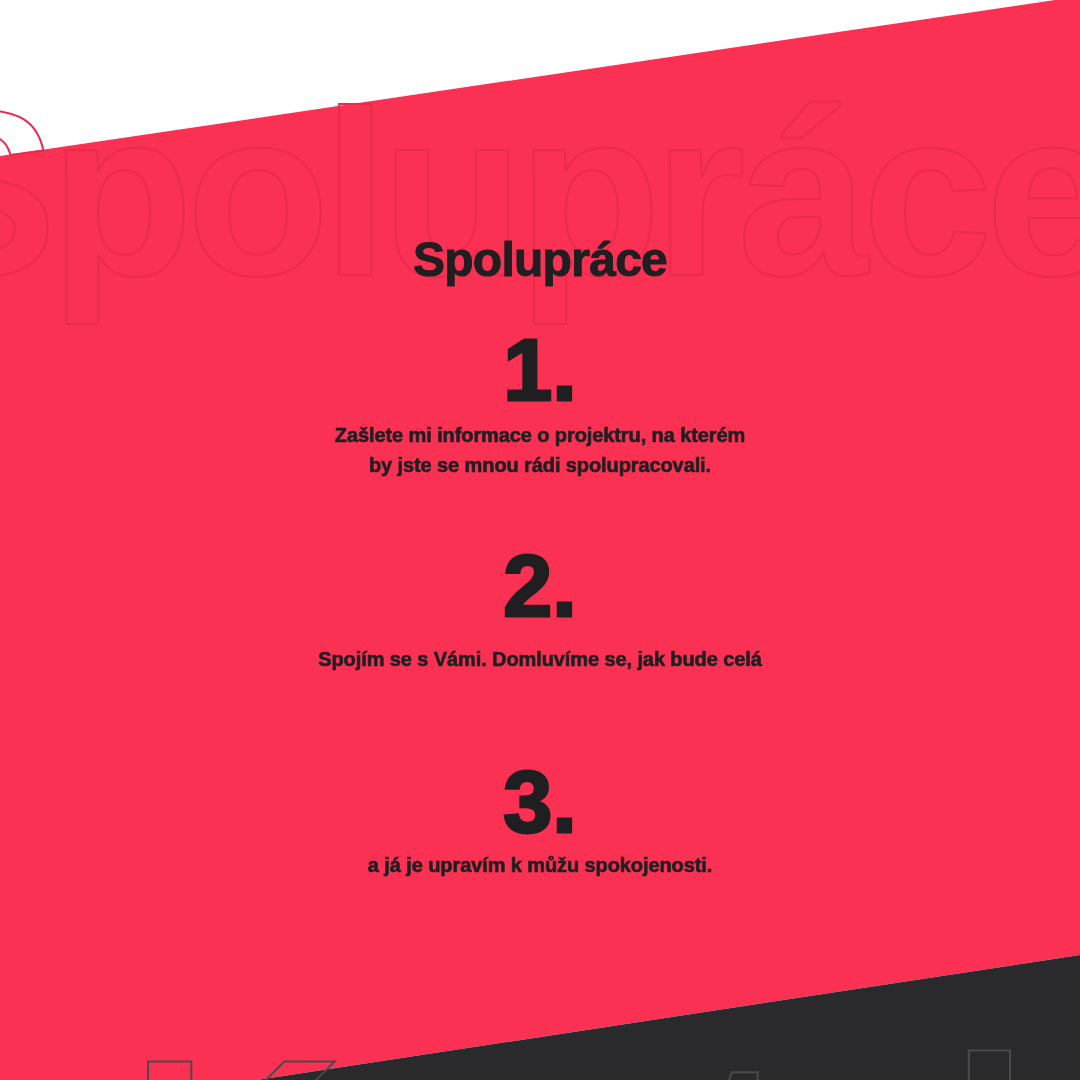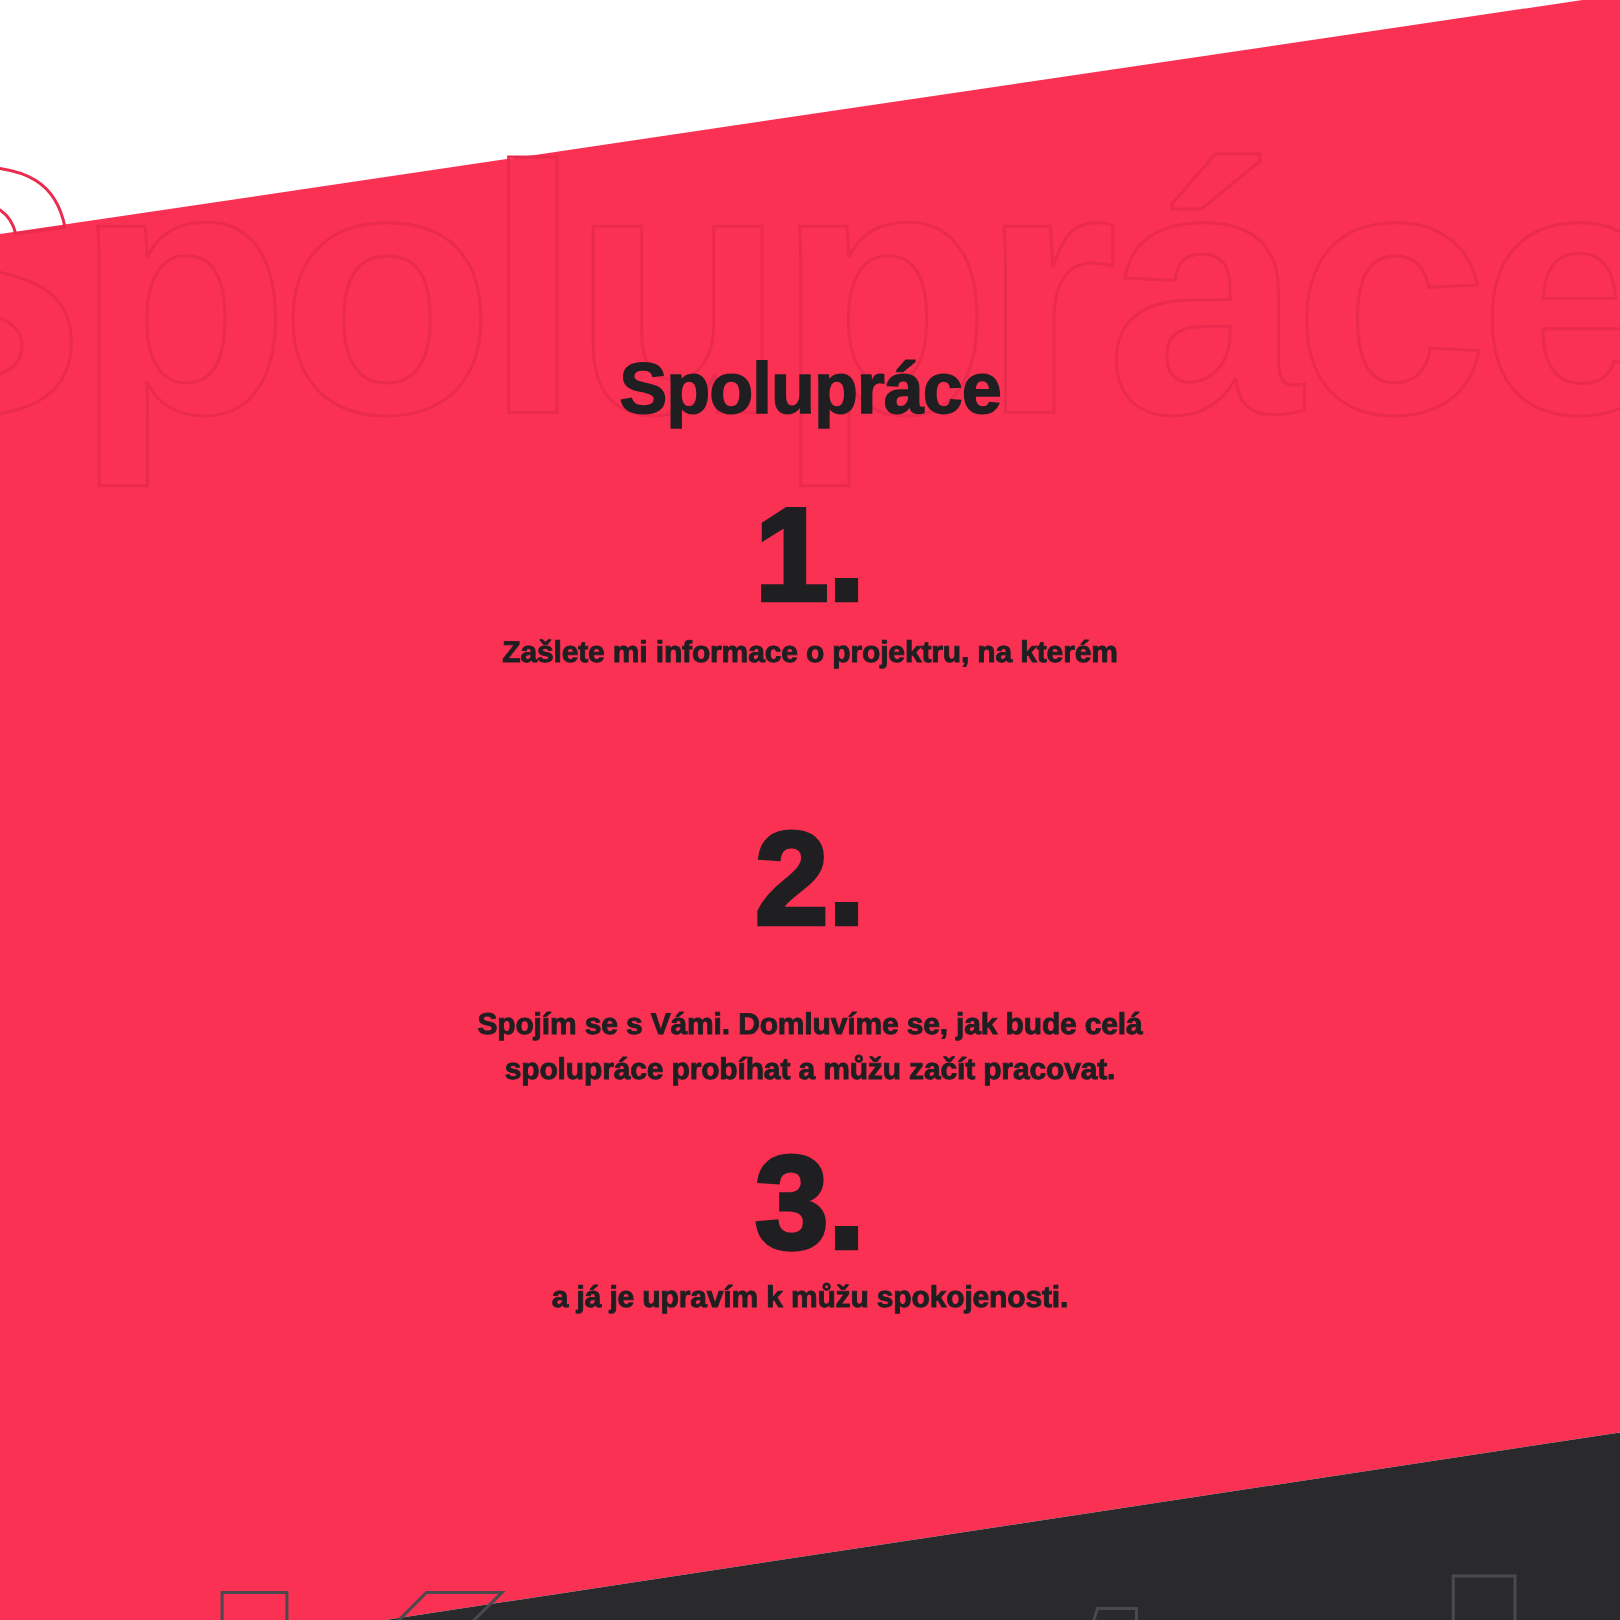--- a/index.html
+++ b/index.html
@@ -103,21 +103,21 @@
     width: 100%;
     text-align: center;
     font-size: 20px;
     font-weight: 700;
     line-height: 30px;
     letter-spacing: -0.005em;
     color: var(--text);
     -webkit-text-stroke: 0.6px var(--text);
   }
   .step-body.b1 { top: 420px; }
-  .step-body.b2 { top: 668px; }
+  .step-body.b2 { top: 644px; }
   .step-body.b3 { top: 850px; }
 </style>
 </head>
 <body>
 
 <div class="canvas">
 
   <div class="pink-panel"></div>
 
   <div class="giant-word giant-top">Spolupráce</div>
@@ -126,26 +126,26 @@
 
   <div class="giant-word giant-bottom">Kontakt</div>
 
   <div class="content">
 
     <h1 class="section-heading">Spolupráce</h1>
 
     <div class="step-number n1">1.</div>
     <div class="step-body b1">
       <div>Zašlete mi informace o projektru, na kterém</div>
+      <div>by jste se mnou rádi spolupracovali.</div>
     </div>
 
     <div class="step-number n2">2.</div>
     <div class="step-body b2">
       <div>Spojím se s Vámi. Domluvíme se, jak bude celá</div>
-      <div>spolupráce probíhat a můžu začít pracovat.</div>
     </div>
 
     <div class="step-number n3">3.</div>
     <div class="step-body b3">
       <div>a já je upravím k můžu spokojenosti.</div>
     </div>
 
   </div>
 </div>
 

